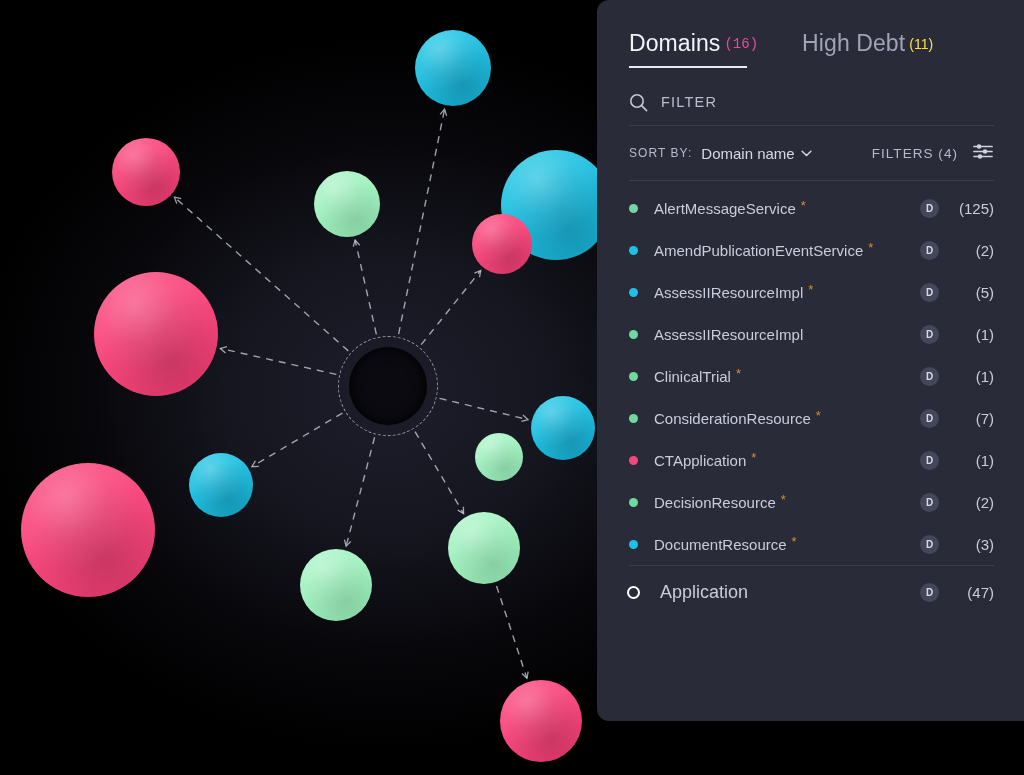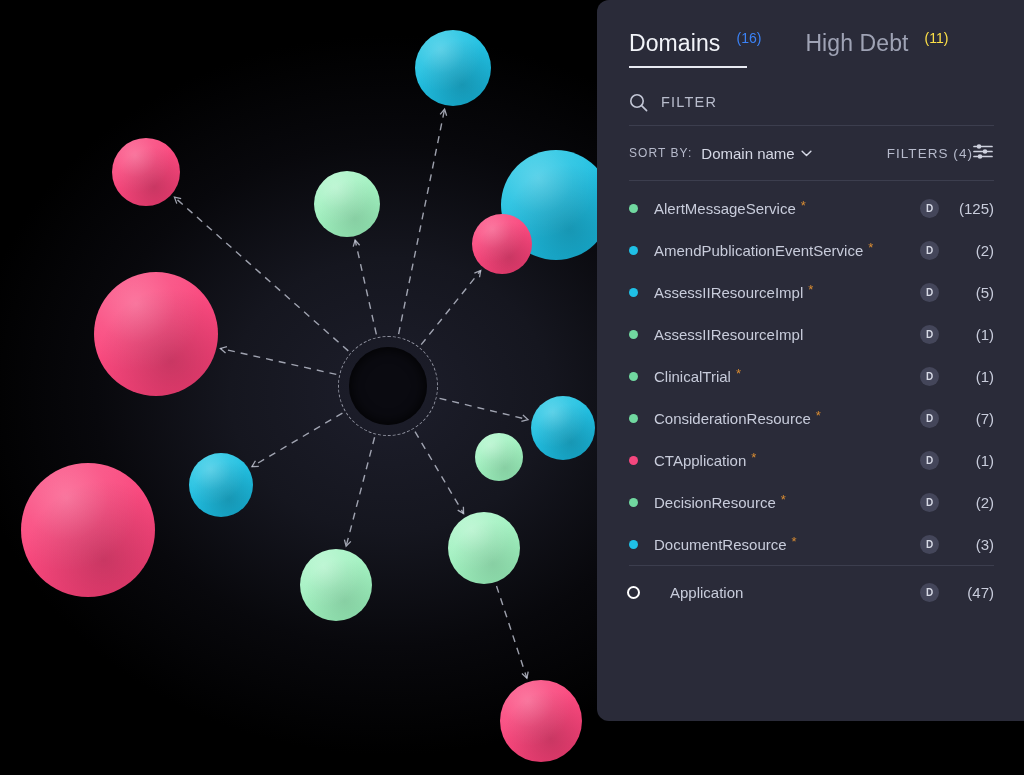--- a/index.html
+++ b/index.html
@@ -91,37 +91,37 @@
 
   
   #tab-bar {
     display: flex;
     align-items: flex-end;
     gap: 44px;
     padding-top: 30px;
   }
   .tab {
     display: flex;
-    align-items: flex-start;
-    gap: 16px;
+    align-items: center;
+    gap: 4px;
     padding-bottom: 11px;
     cursor: pointer;
     position: relative;
   }
   .tab .tab-label {
     font-size: 23px;
     letter-spacing: 0.1px;
     color: #9fa3b5;
   }
   .tab .tab-count {
     font-size: 14px;
     color: #fde047;
   }
   .tab.active .tab-label { color: #f2f4f9; }
-  .tab.active .tab-count { color: #3b82f6; }
+  .tab.active .tab-count { color: #ec4899; font-family: Liberation Mono, monospace; }
   .tab.active::after {
     content: "";
     position: absolute;
     left: 0;
     bottom: 0;
     width: 118px;
     height: 2px;
     background: #e8eaf2;
   }
 
@@ -171,20 +171,21 @@
     color: #d5d8e5;
   }
   .chev {
     width: 11px; height: 7px;
     display: block;
   }
   #filters-button {
     margin-left: auto;
     display: flex;
     align-items: center;
+    gap: 15px;
     cursor: pointer;
   }
   #filters-label {
     font-size: 13.5px;
     letter-spacing: 1.05px;
     color: #b6bacb;
     text-transform: uppercase;
   }
 
   
@@ -258,22 +259,22 @@
     width: 13px;
     height: 13px;
     border-radius: 50%;
     border: 2px solid #ffffff;
     box-sizing: border-box;
     flex: 0 0 auto;
     margin-left: -2px;
   }
   .ring.pinkring { border-color: #e6407a; }
   .group-name {
-    margin-left: 30px;
-    font-size: 15px;
+    margin-left: 20px;
+    font-size: 18px;
     color: #c8ccdb;
   }
 </style>
 </head>
 <body>
 
 <div id="app">
 
   <div id="graph-canvas">
     <svg id="graph-svg" viewBox="0 0 620 775" preserveAspectRatio="none">

